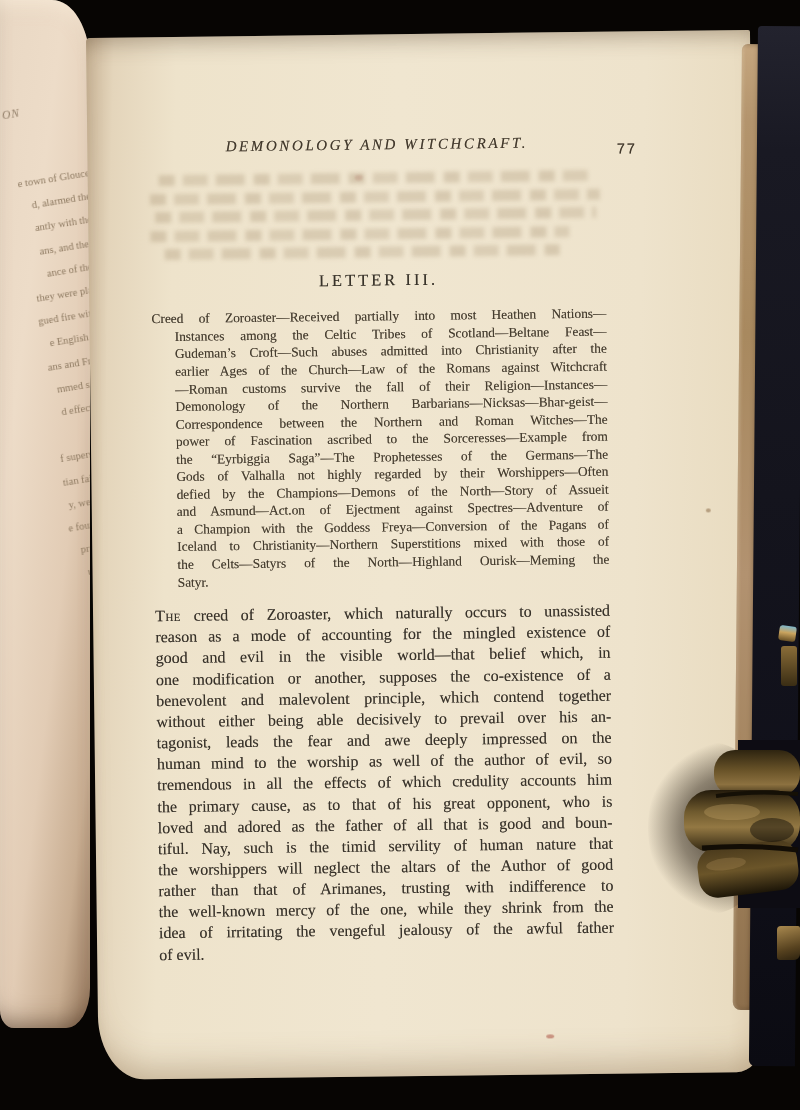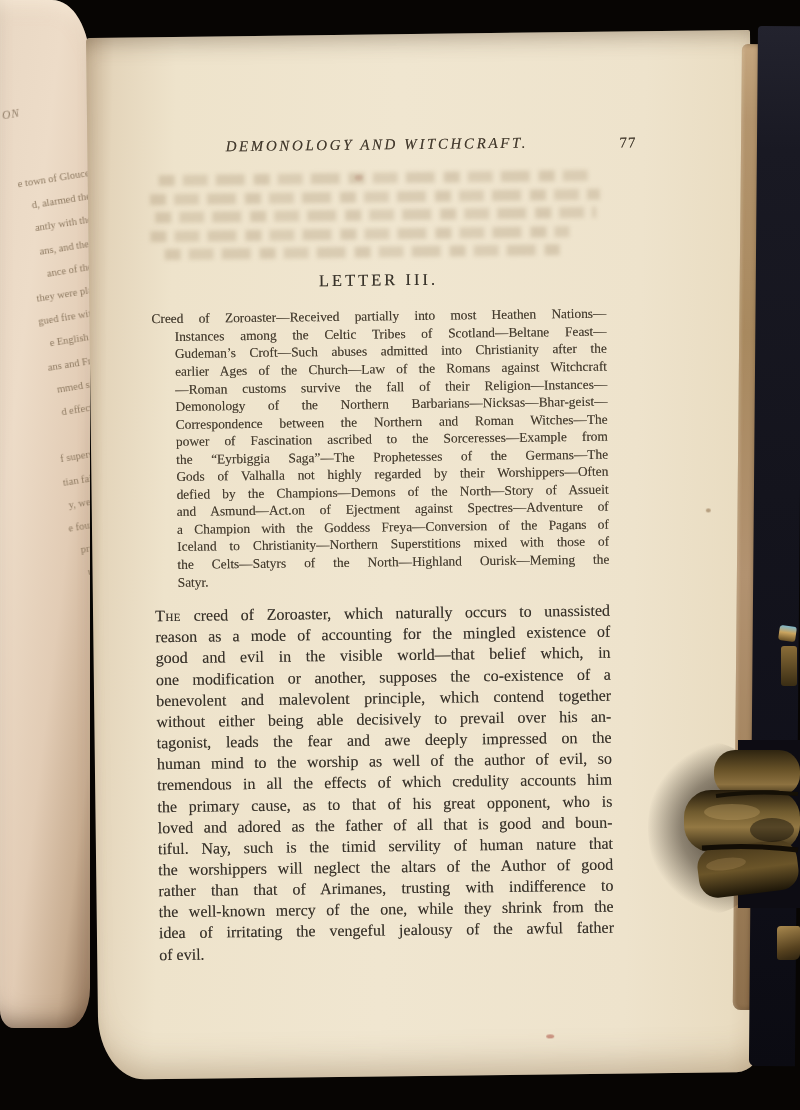--- a/index.html
+++ b/index.html
@@ -33,21 +33,21 @@
     position:absolute; left:86px; top:38px; width:664px; height:1042px;
     transform:rotate(-0.7deg); transform-origin:left top;
     background:linear-gradient(92deg,#c9b497 0%,#e4d5bb 4%,#eee3cb 13%,#f0e6d0 45%,#eee3cc 80%,#e9dcc1 95%,#decdb0 100%);
     border-radius:4px 2px 26px 46px / 4px 2px 32px 64px;
     box-shadow:inset 0 18px 22px -14px rgba(70,50,30,.38), inset 0 -30px 34px -22px rgba(125,95,60,.4);
   }
   .page-inner { position:absolute; left:62px; top:0; width:455px; height:100%;
     color:#37322a; text-shadow:0 0 .5px rgba(60,50,40,.55); }
   .runhead-row { position:relative; margin-top:102px; height:20px; }
   .runhead { text-align:center; font-style:italic; font-size:15px; letter-spacing:2.6px; color:#42392c; }
-  .folio { position:absolute; right:-32px; top:1px; font-size:15px; letter-spacing:1px; color:#42392c; }
+  .folio { position:absolute; right:-32px; top:8px; font-size:15px; letter-spacing:1px; color:#42392c;font-family:Liberation Mono, monospace; }
   
   .ghost { margin-top:16px; }
   .ghost-line {
     height:11px; margin-bottom:7.6px; filter:blur(2px); opacity:.5;
     background:repeating-linear-gradient(90deg,
       rgba(151,128,94,.55) 0 16px, rgba(0,0,0,0) 16px 24px,
       rgba(151,128,94,.45) 24px 49px, rgba(0,0,0,0) 49px 57px,
       rgba(151,128,94,.5) 57px 86px, rgba(0,0,0,0) 86px 95px);
   }
   .ghost-line:nth-child(1){width:96%;margin-left:2%}

